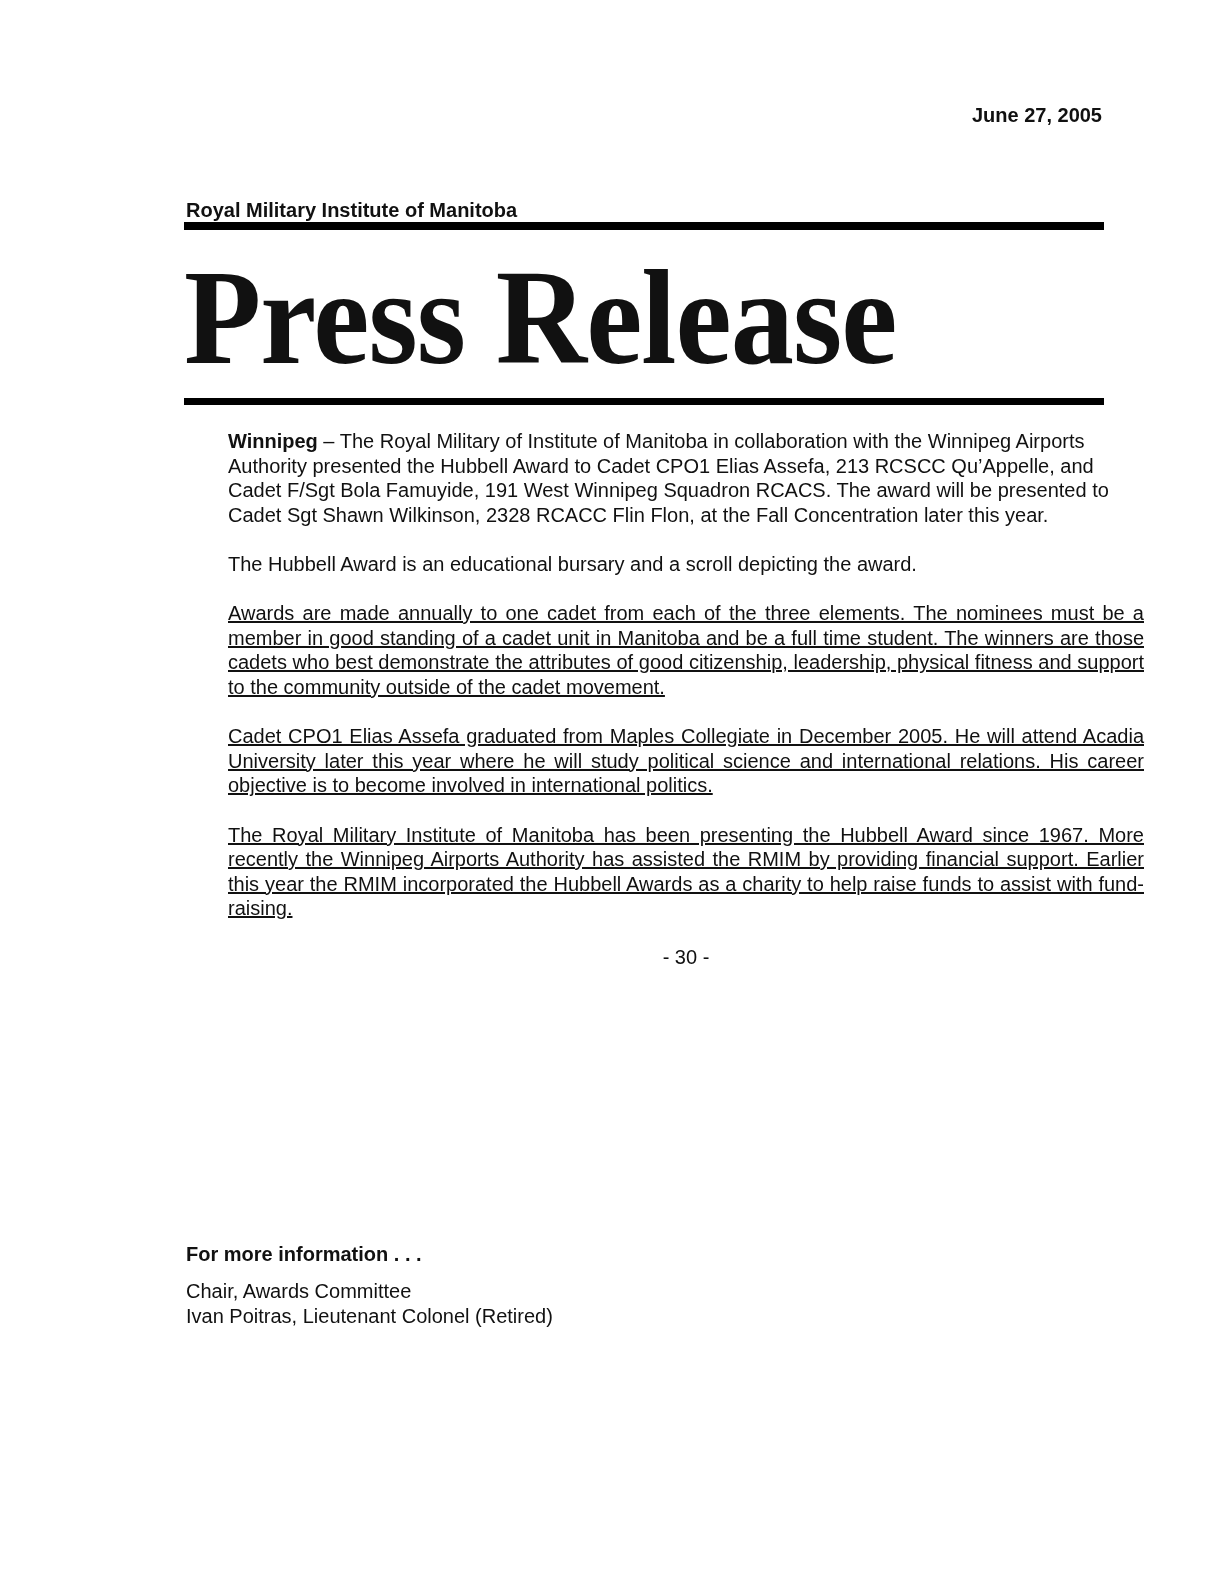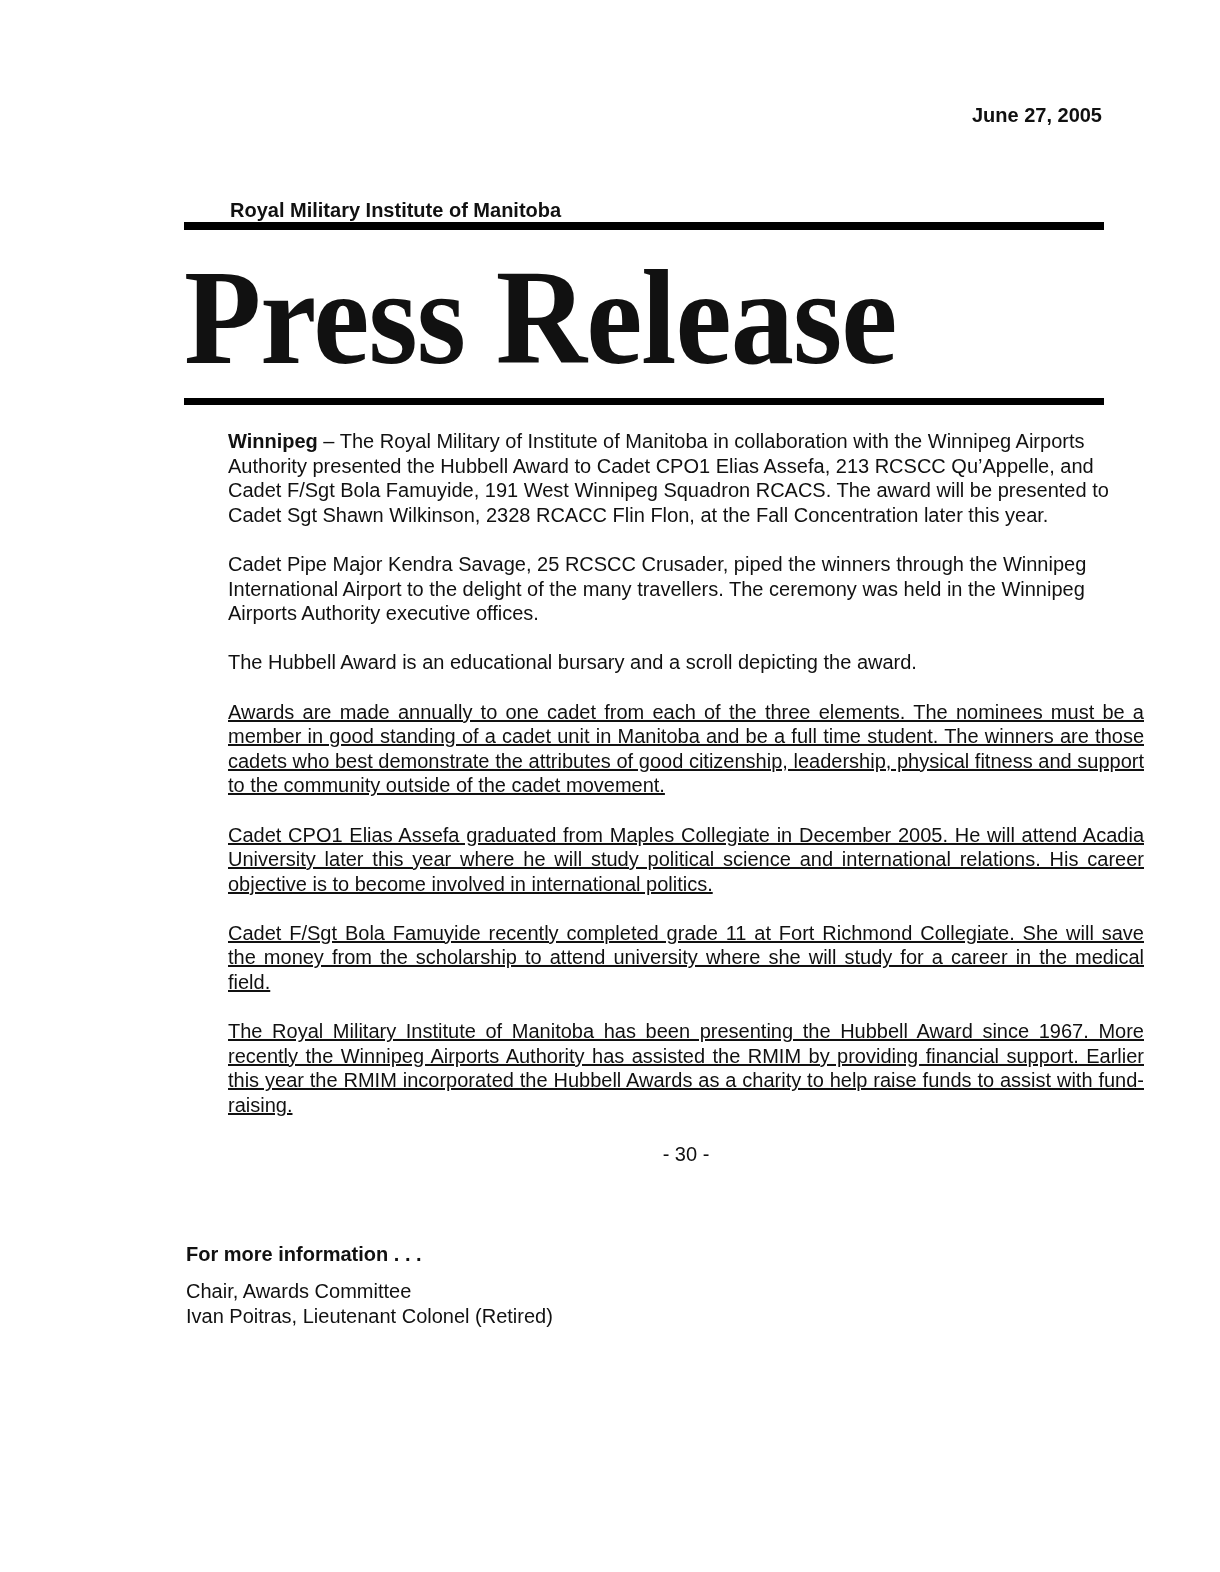--- a/index.html
+++ b/index.html
@@ -1,20 +1,20 @@
 <!DOCTYPE html>
 <html><head>
 <meta charset="utf-8">
 <style>
   html, body { margin: 0; padding: 0; background: #ffffff; }
   body { width: 1220px; height: 1572px; position: relative; overflow: hidden; color: #111; }
   .page { position: absolute; left: 0; top: 0; width: 1220px; height: 1572px; }
   .sans { font-family: "Liberation Sans", sans-serif; }
   .date { position: absolute; top: 104px; right: 118px; font-size: 20px; font-weight: bold; }
-  .org { position: absolute; left: 186px; top: 199px; font-size: 20px; font-weight: bold; margin-left: 44px; }
+  .org { position: absolute; left: 186px; top: 199px; font-size: 20px; font-weight: bold; }
   .rule-top { position: absolute; left: 184px; top: 222px; width: 920px; height: 8px; background: #000; }
   .title { position: absolute; left: 184px; top: 252px; font-family: "Liberation Serif", serif; font-weight: bold;
            font-size: 136px; line-height: 130px; letter-spacing: -1px; transform: scaleX(0.93); transform-origin: left; }
   .rule-bottom { position: absolute; left: 184px; top: 398px; width: 920px; height: 7px; background: #000; }
   .body { position: absolute; left: 186px; top: 429px; width: 916px; font-size: 20px; line-height: 24.6px; margin-left: 42px; }
   .body p { margin: 0 0 24.6px 0; }
   .body p.j { text-align: justify; text-decoration: underline; }
   .center { text-align: center; }
   .b { font-weight: bold; }
   .more { position: absolute; left: 186px; top: 1243px; font-size: 20px; font-weight: bold; }
@@ -25,25 +25,23 @@
 
 <div class="page sans">
   <div class="date">June 27, 2005</div>
   <div class="org">Royal Military Institute of Manitoba</div>
   <div class="rule-top"></div>
   <div class="title">Press Release</div>
   <div class="rule-bottom"></div>
 
   <div class="body">
     <p><span class="b">Winnipeg</span><span> – The Royal Military of Institute of Manitoba in collaboration with the Winnipeg Airports Authority presented the Hubbell Award to Cadet CPO1 Elias Assefa, 213 RCSCC Qu’Appelle, and Cadet F/Sgt Bola Famuyide, 191 West Winnipeg Squadron RCACS.  The award will be presented to Cadet Sgt Shawn Wilkinson, 2328 RCACC Flin Flon, at the Fall Concentration later this year.</span></p>
-    <p>Cadet Pipe Major Kendra Savage, 25 RCSCC Crusader, piped the winners through the Winnipeg International Airport to the delight of the many travellers.  The ceremony was held in the Winnipeg Airports Authority executive offices.</p>
     <p>The Hubbell Award is an educational bursary and a scroll depicting the award.</p>
     <p class="j">Awards are made annually to one cadet from each of the three elements.  The nominees must be a member in good standing of a cadet unit in Manitoba and be a full time student.   The winners are those cadets who best demonstrate the attributes of good citizenship, leadership, physical fitness and support to the community outside of the cadet movement.</p>
     <p class="j">Cadet CPO1 Elias Assefa graduated from Maples Collegiate in December 2005.  He will attend Acadia University later this year where he will study political science and international relations.  His career objective is to become involved in international politics.</p>
-    <p class="j">Cadet F/Sgt Bola Famuyide recently completed grade 11 at Fort Richmond Collegiate.  She will save the money from the scholarship to attend university where she will study for a career in the medical field.</p>
     <p class="j">The Royal Military Institute of Manitoba has been presenting the Hubbell Award since 1967.  More recently the Winnipeg Airports Authority has assisted the RMIM by providing financial support.  Earlier this year the RMIM incorporated the Hubbell Awards as a charity to help raise funds to assist with fund-raising.</p>
     <p class="center">- 30 -</p>
   </div>
 
   <div class="more">For more information . . .</div>
   <div class="contact">
     <div>Chair, Awards Committee</div>
     <div>Ivan Poitras, Lieutenant Colonel (Retired)</div>
   </div>
 </div>

